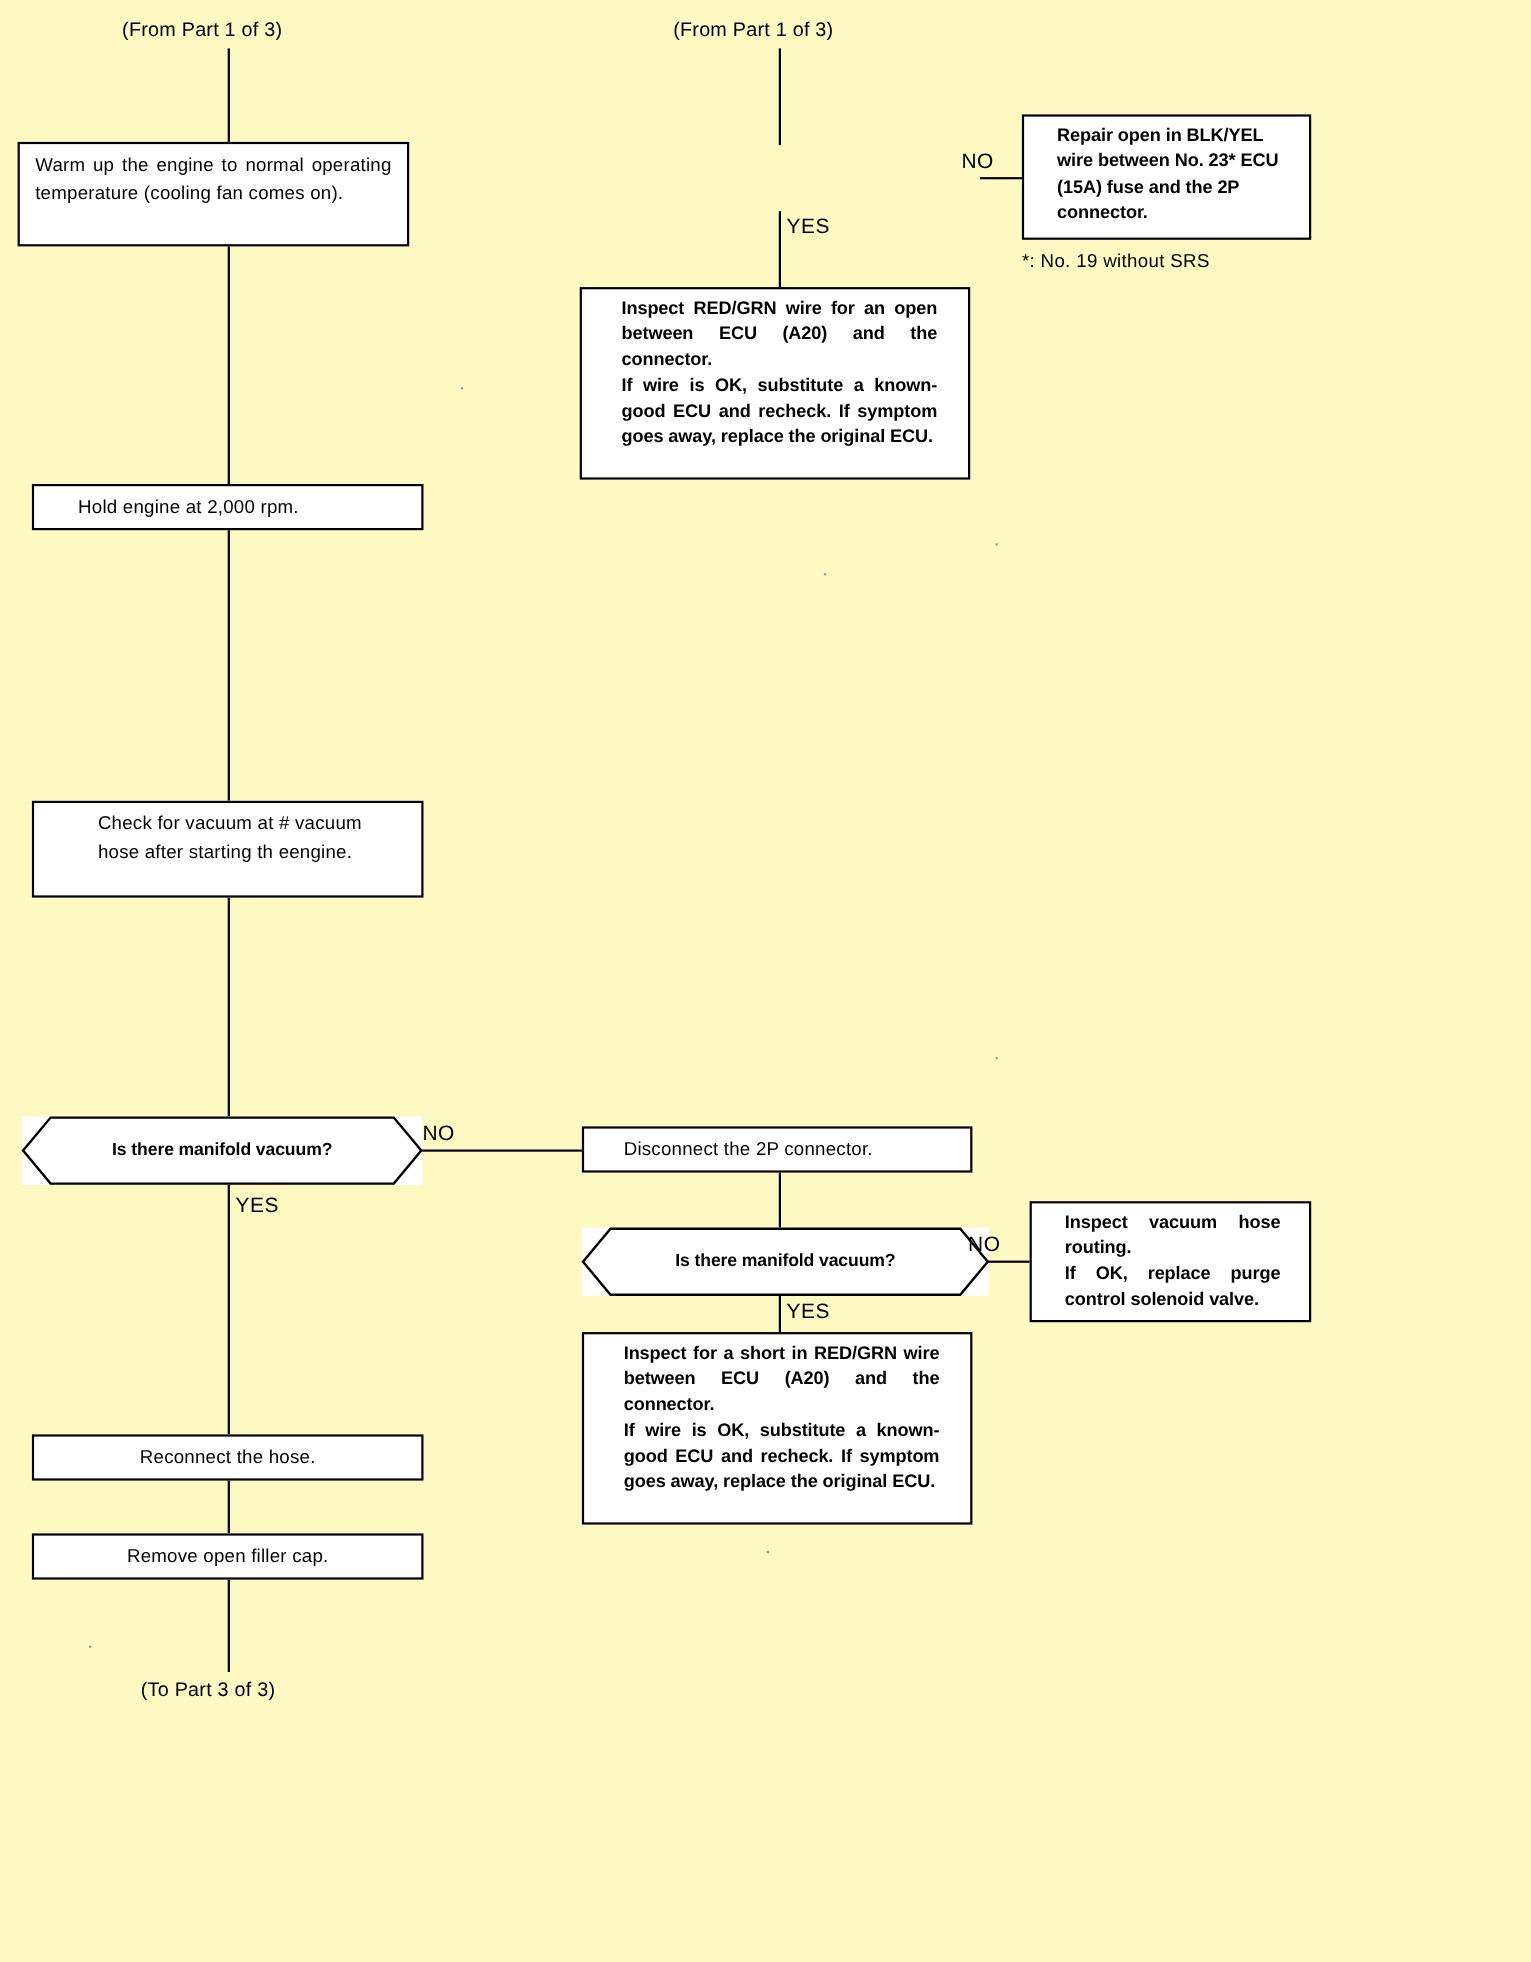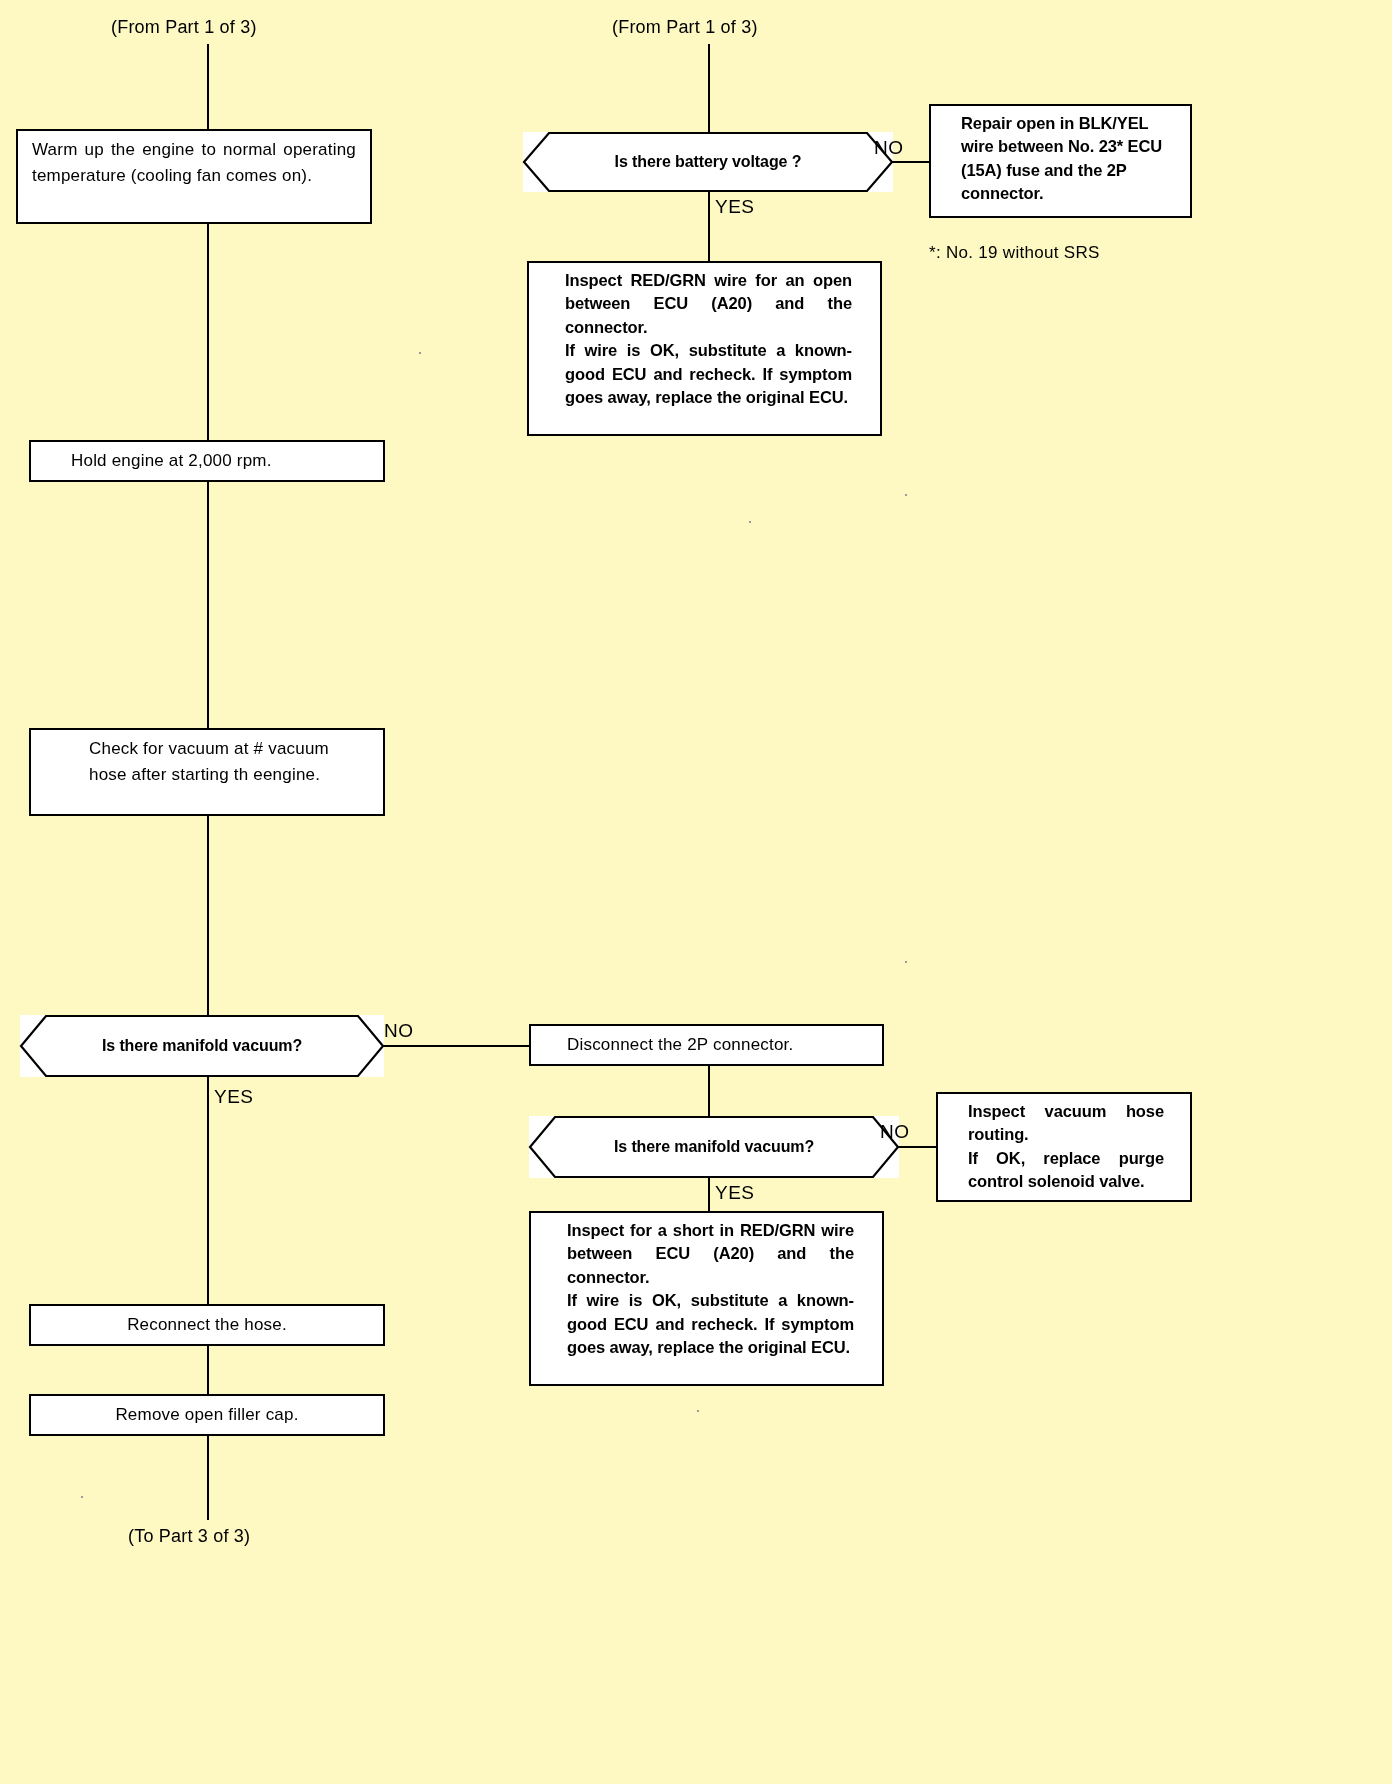--- a/index.html
+++ b/index.html
@@ -165,35 +165,29 @@
   <div class="node proc proc-center" style="left:29px; top:1394px; width:356px; height:42px;">
     <div class="txt">Remove open filler cap.</div>
   </div>
 
   <div class="vline" style="left:207px; top:1436px; height:84px;"></div>
 
   <div class="label connector-ref" style="left:128px; top:1526px;">(To Part 3 of 3)</div>
 
   <div class="vline" style="left:708px; top:44px; height:88px;"></div>
 
-  <div class="decision" style="left:523px; top:132px; width:370px; height:60px;">
-    <svg viewBox="0 0 370 60" preserveAspectRatio="none">
-      <polygon points="26,1 344,1 369,30 344,59 26,59 1,30" fill="#ffffff" stroke="#000000" stroke-width="2.2" vector-effect="non-scaling-stroke"></polygon>
-    </svg>
-    <div class="txt">Is there battery voltage ?</div>
-  </div>
 
   <div class="label branch" style="left:874px; top:137px;">NO</div>
   <div class="hline" style="left:891px; top:161px; width:40px;"></div>
 
   <div class="node action" style="left:929px; top:104px; width:263px; height:114px;">
     <div class="txt" style="text-align:left; padding-left:16px;">Repair open in BLK/YEL wire between No. 23* ECU (15A) fuse and the 2P connector.</div>
   </div>
 
-  <div class="label footnote" style="left:929px; top:243px;">*: No. 19 without SRS</div>
+  <div class="label footnote" style="left:929px; top:228px;">*: No. 19 without SRS</div>
 
   <div class="label branch" style="left:715px; top:196px;">YES</div>
   <div class="vline" style="left:708px; top:192px; height:69px;"></div>
 
   <div class="node action" style="left:527px; top:261px; width:355px; height:175px;">
     <div class="txt" style="text-align:justify; text-align-last:left; padding-left:22px; padding-right:14px;">Inspect RED/GRN wire for an open between ECU (A20) and the connector.
 If wire is OK, substitute a known-good ECU and recheck. If symptom goes away, replace the original ECU.</div>
   </div>
 
   <div class="node proc" style="left:529px; top:1024px; width:355px; height:42px;">

